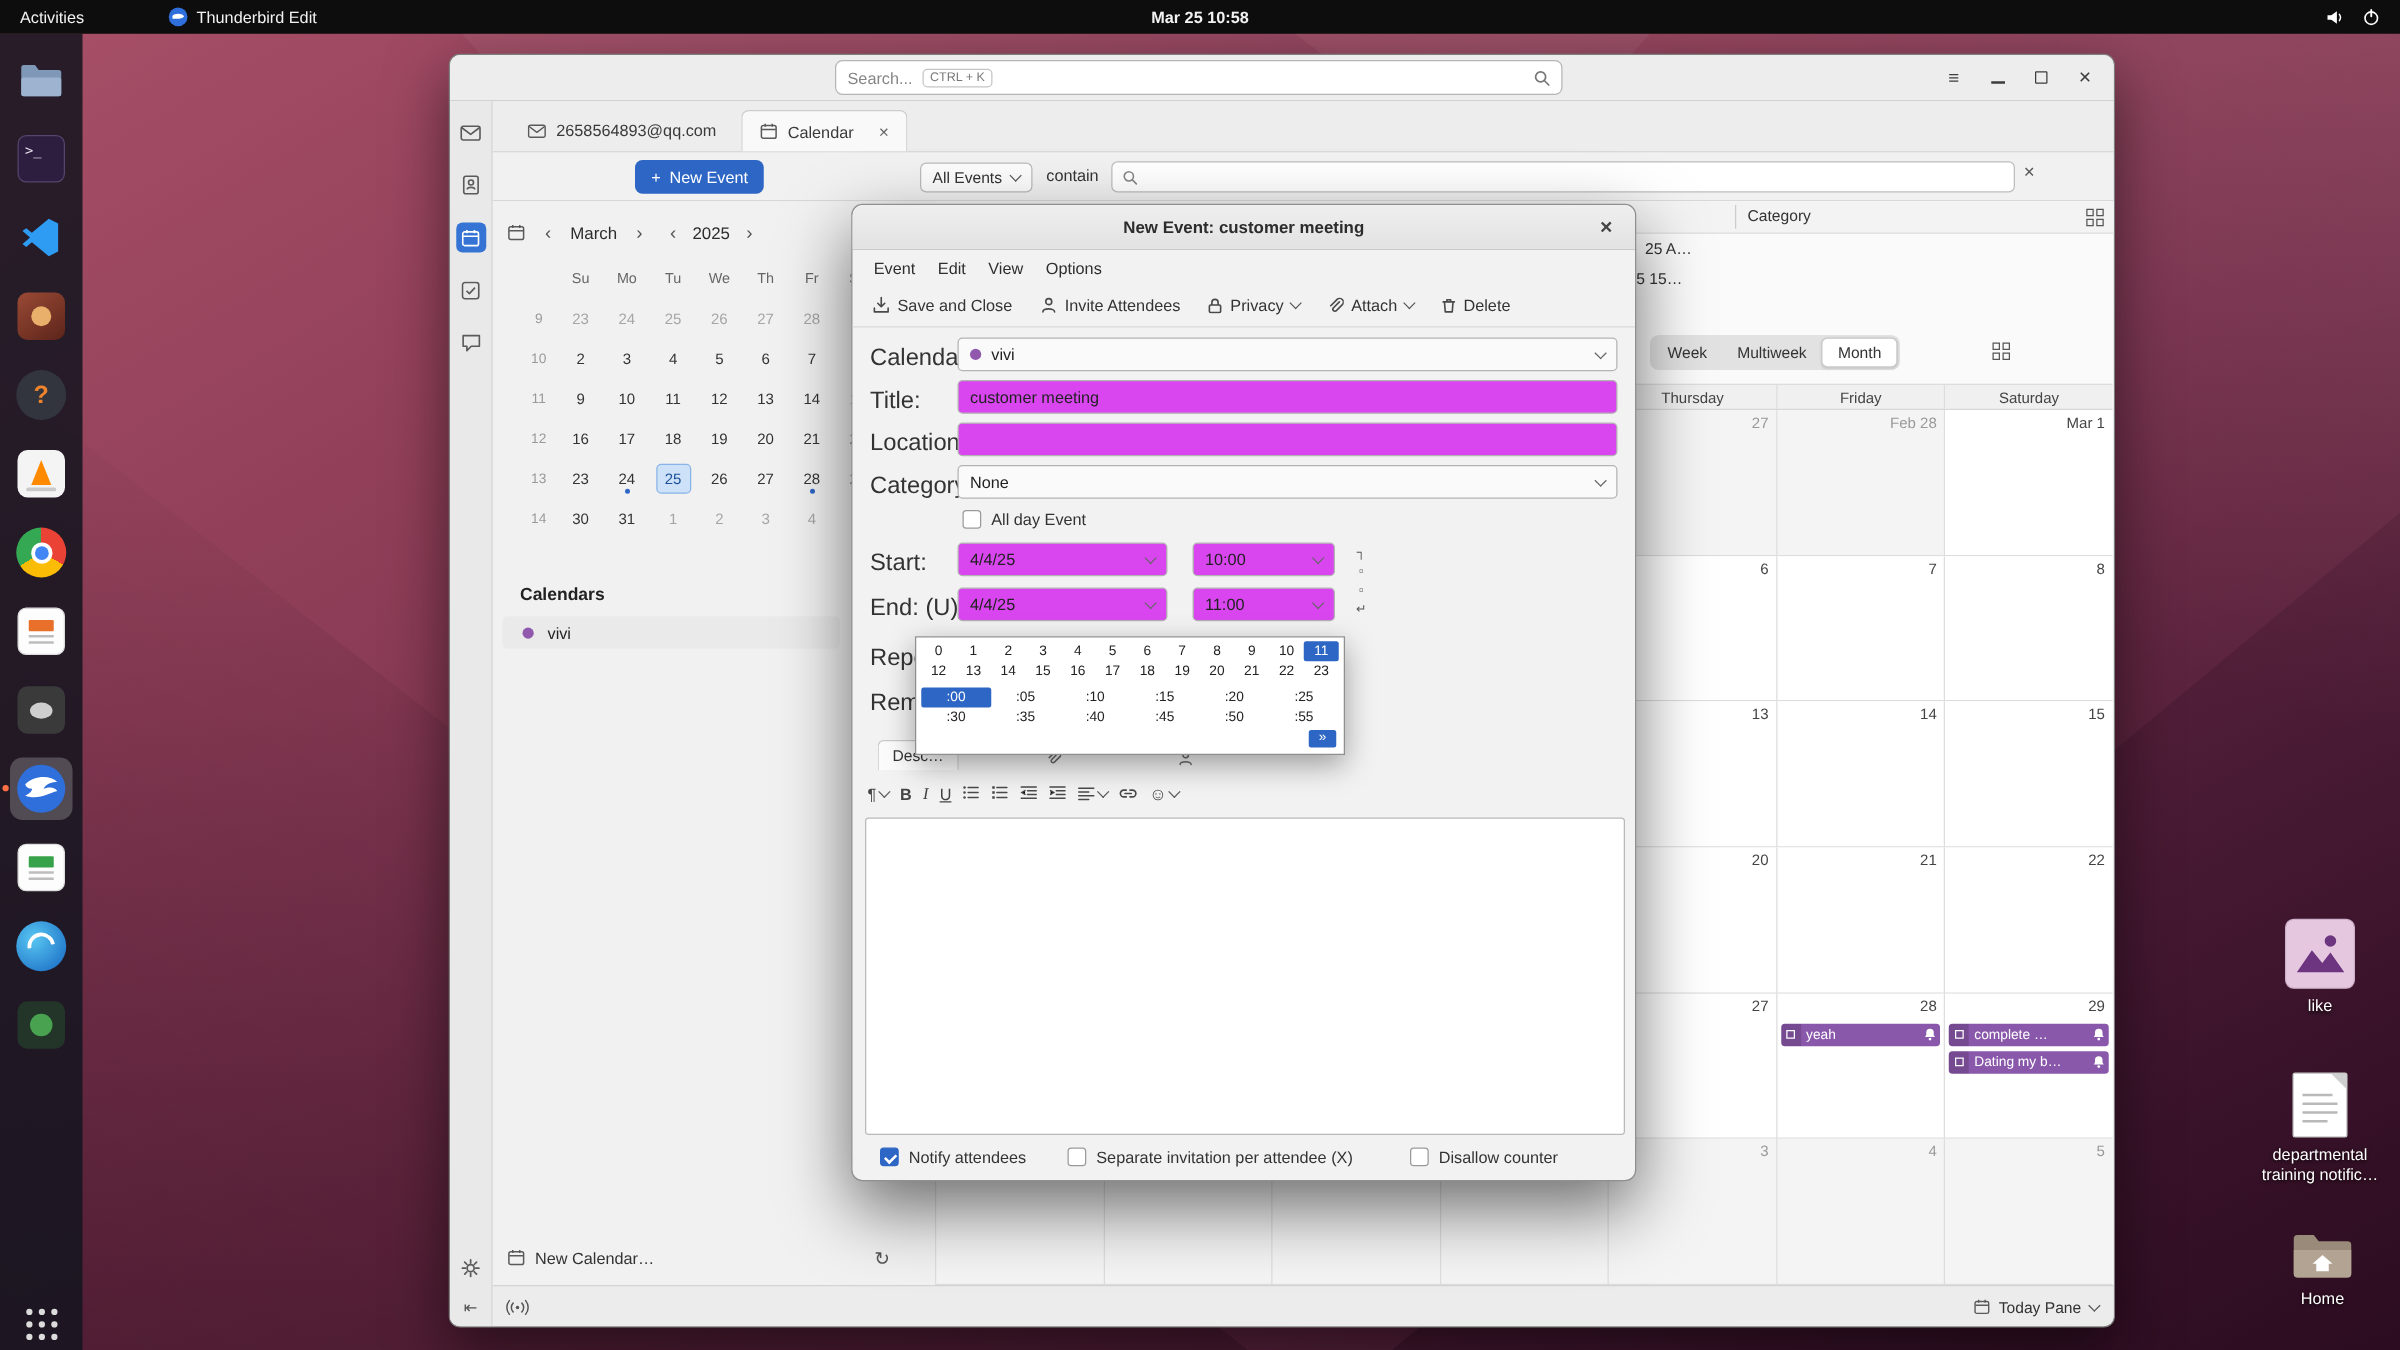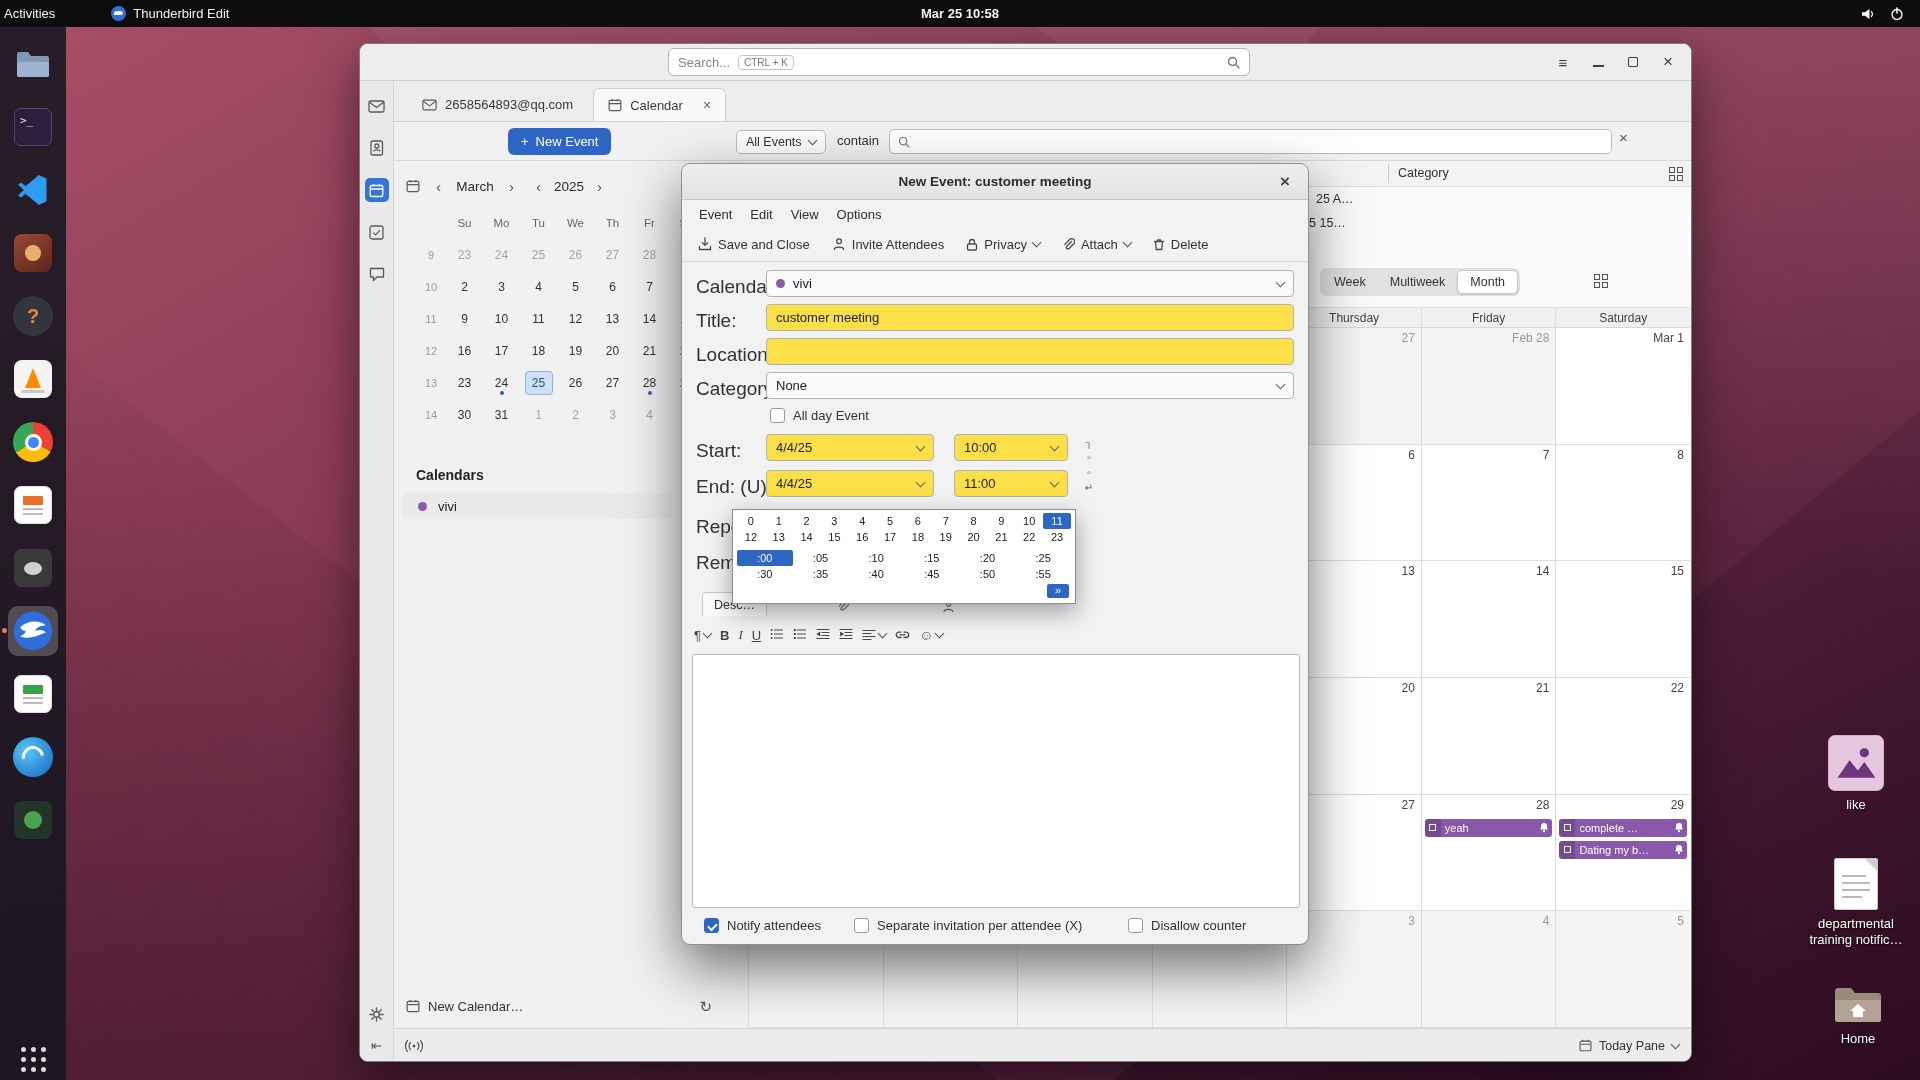--- a/index.html
+++ b/index.html
@@ -10,21 +10,21 @@
 
 .wall{position:absolute;inset:0;background:linear-gradient(150deg,#a85068 0%,#8f3e58 28%,#702c48 55%,#4e1d37 82%,#381226 100%)}
 .wall i{position:absolute;display:block}
 .w1{left:52%;top:0;width:48%;height:62%;background:linear-gradient(200deg,rgba(255,170,180,.20),rgba(255,170,180,0) 60%);clip-path:polygon(0 0,100% 0,100% 100%)}
 .w2{left:0;top:28%;width:52%;height:72%;background:linear-gradient(20deg,rgba(18,0,14,.38),rgba(18,0,14,0) 70%);clip-path:polygon(0 100%,100% 100%,0 0)}
 .w3{left:58%;top:38%;width:42%;height:62%;background:linear-gradient(340deg,rgba(28,4,24,.45),rgba(28,4,24,0));clip-path:polygon(100% 0,100% 100%,0 100%)}
 .w4{left:18%;top:0;width:52%;height:52%;background:rgba(255,255,255,.05);clip-path:polygon(0 0,100% 0,50% 100%)}
 
 
 .topbar{position:absolute;top:0;left:0;right:0;height:27px;background:#0d0d0d;color:#f2f2f2;display:flex;align-items:center;z-index:90;font-size:13px}
-.tb-act{padding:0 4px;height:100%;display:flex;align-items:center}
+.tb-act{padding:0 16px;height:100%;display:flex;align-items:center}
 .tb-app{display:flex;align-items:center;gap:7px;margin-left:52px}
 .tb-clock{position:absolute;left:50%;transform:translateX(-50%);font-weight:700}
 .tb-right{margin-left:auto;display:flex;align-items:center;gap:15px;padding-right:16px}
 .tb-bird{width:15px;height:15px;border-radius:50%;background:#2e6fdb;position:relative}
 .tb-bird::after{content:"";position:absolute;left:3px;top:5px;width:9px;height:4px;border-radius:50% 50% 50% 0;background:#fff}
 
 
 .dock{position:absolute;left:0;top:27px;bottom:0;width:66px;background:rgba(22,22,32,.88);display:flex;flex-direction:column;align-items:center;padding:12px 0 8px;gap:13px;z-index:40}
 .tile{width:50px;height:50px;border-radius:10px;display:flex;align-items:center;justify-content:center;position:relative;flex:none}
 .tile.active{background:rgba(255,255,255,.22)}
@@ -143,21 +143,21 @@
 
 
 .dlg{position:absolute;left:681px;top:163px;width:628px;height:782px;background:#f2f2f2;border:1px solid #909090;border-radius:9px;box-shadow:0 22px 55px rgba(0,0,0,.55);z-index:100}
 .dlg-tb{position:absolute;left:0;top:0;right:0;height:36px;background:linear-gradient(#efefef,#e2e2e2);border-bottom:1px solid #c8c8c8;border-radius:9px 9px 0 0;display:flex;align-items:center;justify-content:center;font-weight:700;font-size:13.5px;color:#2c2c2c}
 .dlg-x{position:absolute;right:10px;top:5px;width:26px;height:26px;display:flex;align-items:center;justify-content:center;font-size:17px;color:#444;border-radius:50%}
 .dlg-menu{position:absolute;left:0;top:37px;right:0;height:26px;display:flex;align-items:center;padding-left:8px;font-size:13px;color:#2e2e2e}
 .dlg-menu span{padding:3px 9px;border-radius:4px}
 .dlg-tools{position:absolute;left:0;top:63px;right:0;height:35px;display:flex;align-items:center;padding-left:8px;gap:6px;border-bottom:1px solid #d9d9d9}
 .tbtn{display:flex;align-items:center;gap:6px;padding:5px 8px;border-radius:5px;font-size:13px;color:#333}
 .flabel{position:absolute;left:14px;font-size:19px;color:#333}
-.fbox{position:absolute;height:27px;background:#fde047;border:1px solid #b3b3b3;border-radius:4px;font-size:13px;color:#222;display:flex;align-items:center;padding:0 9px;gap:8px}
+.fbox{position:absolute;height:27px;background:#d946ef;border:1px solid #b3b3b3;border-radius:4px;font-size:13px;color:#222;display:flex;align-items:center;padding:0 9px;gap:8px}
 .fbox .chev{margin-left:auto;border-color:#666}
 .cbrow{position:absolute;display:flex;align-items:flex-end;gap:8px;font-size:13px;color:#333}
 .cb{width:15px;height:15px;border:1px solid #9a9a9a;border-radius:3px;background:#fff;position:relative;flex:none}
 .cb.on{background:#2d66c4;border-color:#2d66c4}
 .cb.on::after{content:"";position:absolute;left:2.5px;top:3.5px;width:7px;height:4px;border-left:2px solid #fff;border-bottom:2px solid #fff;transform:rotate(-45deg)}
 .linkcol{position:absolute;left:398px;top:271px;width:18px;display:flex;flex-direction:column;align-items:center;color:#555;font-size:10px;line-height:15px}
 .dtab{position:absolute;left:20px;top:428px;height:24px;padding:0 11px;background:#fbfbfb;border:1px solid #c9c9c9;border-bottom:none;border-radius:5px 5px 0 0;display:flex;align-items:center;font-size:12.5px;color:#333}
 .dtab-ic{position:absolute;top:432px;width:22px;height:20px;display:flex;align-items:center;justify-content:center}
 .fmt{position:absolute;left:12px;top:456px;right:10px;height:30px;display:flex;align-items:center;gap:9px;color:#444;font-size:13px}
 .fmt .g{display:flex;align-items:center;gap:3px}

